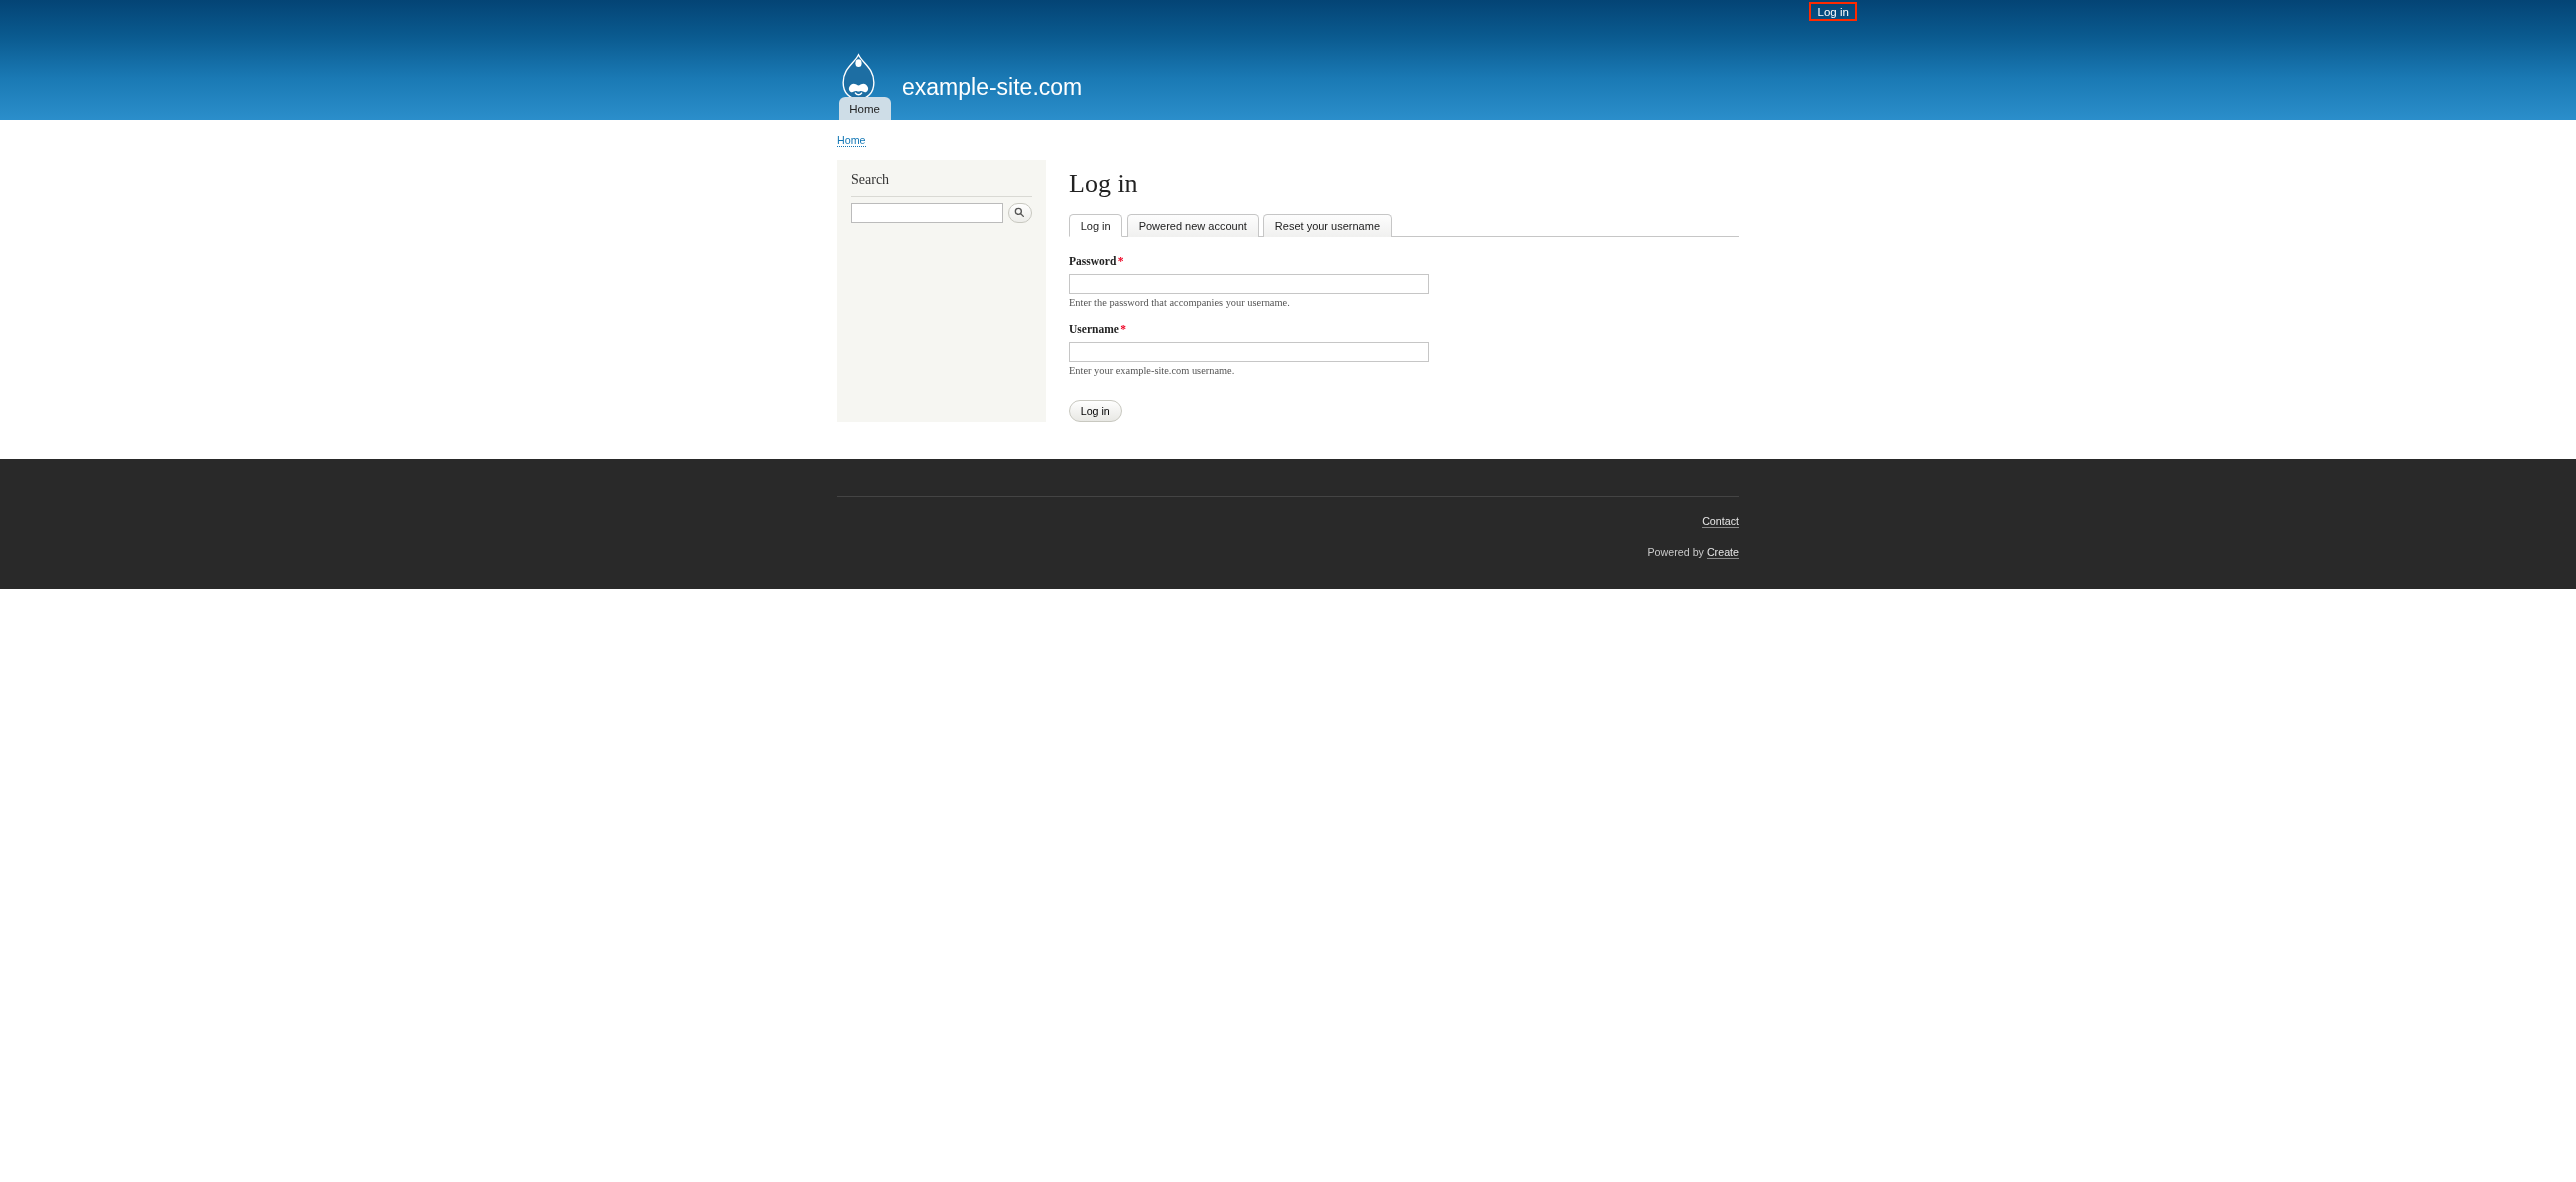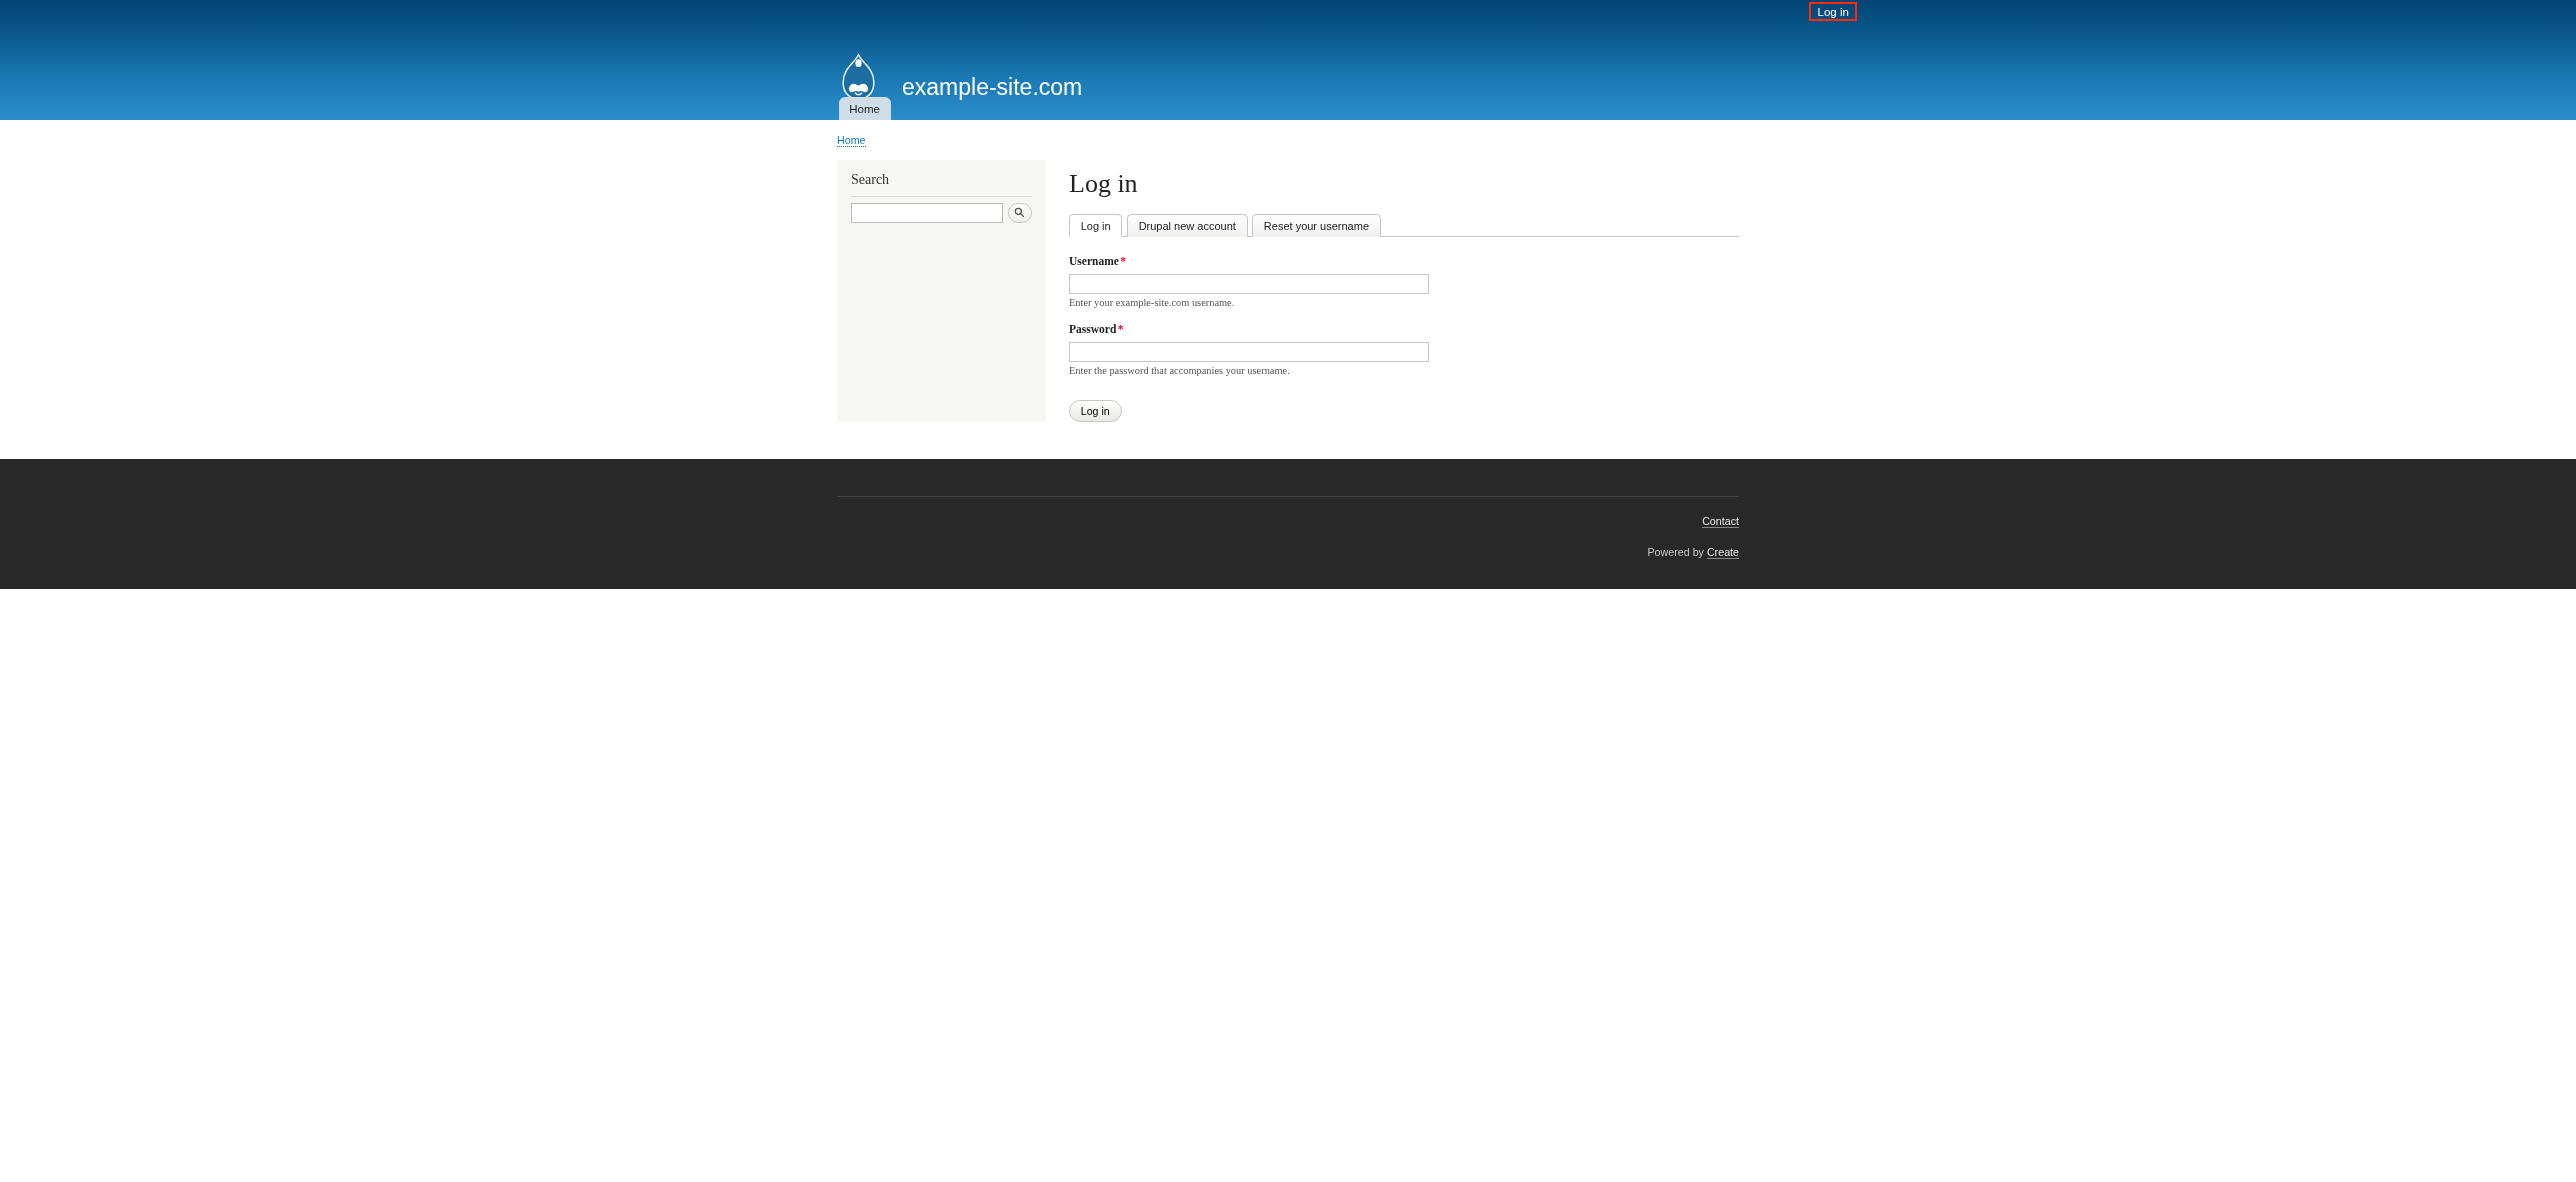--- a/index.html
+++ b/index.html
@@ -245,35 +245,35 @@
           </span>
         </button>
       </div>
     </aside>
 
     <main class="main">
       <h1 class="page-title">Log in</h1>
 
       <div class="tabs">
         <a class="tab active">Log in</a>
-        <a class="tab">Drupal new account</a>
+        <a class="tab">Powered new account</a>
         <a class="tab">Reset your username</a>
       </div>
 
       <form class="form">
+        <div class="form-item">
+          <label><span>Password</span><span class="req">*</span></label>
+          <input type="password" value="" style="">
+          <div class="desc">Enter the password that accompanies your username.</div>
+        </div>
+
         <div class="form-item">
           <label><span>Username</span><span class="req">*</span></label>
           <input type="text" value="" style="">
           <div class="desc">Enter your example-site.com username.</div>
-        </div>
-
-        <div class="form-item">
-          <label><span>Password</span><span class="req">*</span></label>
-          <input type="password" value="" style="">
-          <div class="desc">Enter the password that accompanies your username.</div>
         </div>
 
         <button type="submit" class="submit-btn">Log in</button>
       </form>
     </main>
   </div>
 </div>
 
 <footer class="footer">
   <div class="footer-inner">

